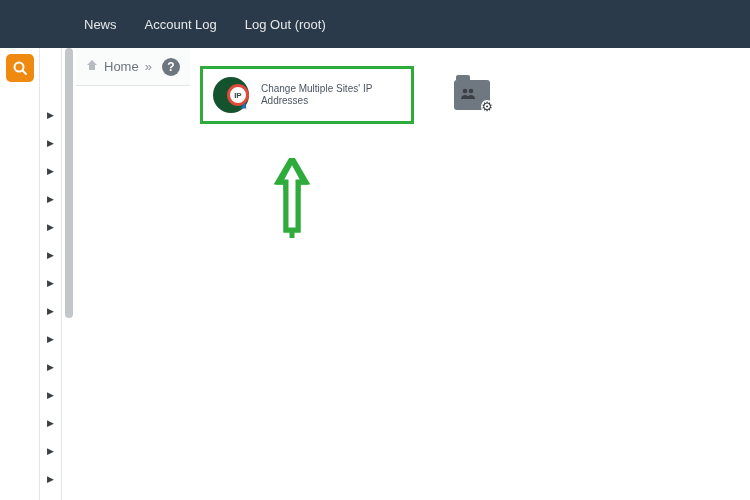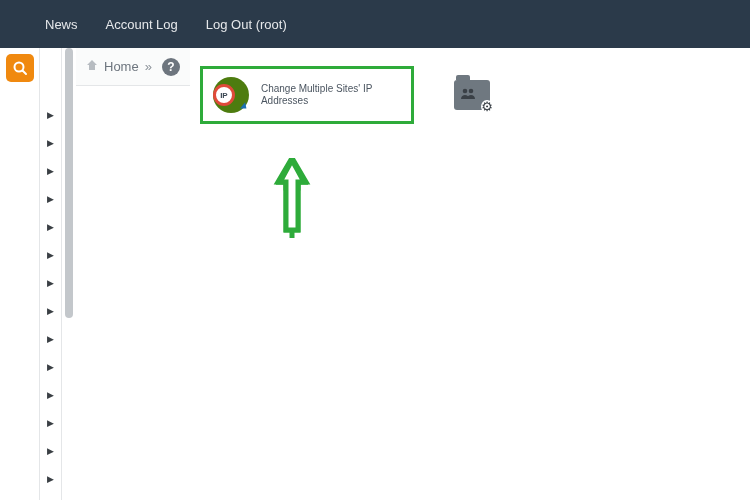--- a/index.html
+++ b/index.html
@@ -10,21 +10,21 @@
     background: #fff;
     width: 750px;
     height: 500px;
     overflow: hidden;
   }
   .topbar {
     background: #2b3a4a;
     height: 48px;
     display: flex;
     align-items: center;
-    padding: 0 45px;
+    padding: 0 84px;
     gap: 28px;
   }
   .topbar a {
     color: #e6e8eb;
     font-size: 13px;
     text-decoration: none;
     cursor: pointer;
   }
   .below-top {
     display: flex;
@@ -138,24 +138,24 @@
   .card .label {
     font-size: 10px;
     color: #4b5560;
     line-height: 1.25;
     max-width: 140px;
   }
   .icon-ip {
     width: 36px;
     height: 36px;
     border-radius: 50%;
-    background: #4d7c0f;
-    display: flex;
-    align-items: center;
-    justify-content: flex-start;
+    background: #14532d;
+    display: flex;
+    align-items: center;
+    justify-content: flex-end;
     position: relative;
   }
   .icon-ip .lens {
     width: 22px;
     height: 22px;
     border-radius: 50%;
     border: 3px solid #e04a3a;
     background: #fff;
     display: flex;
     align-items: center;

